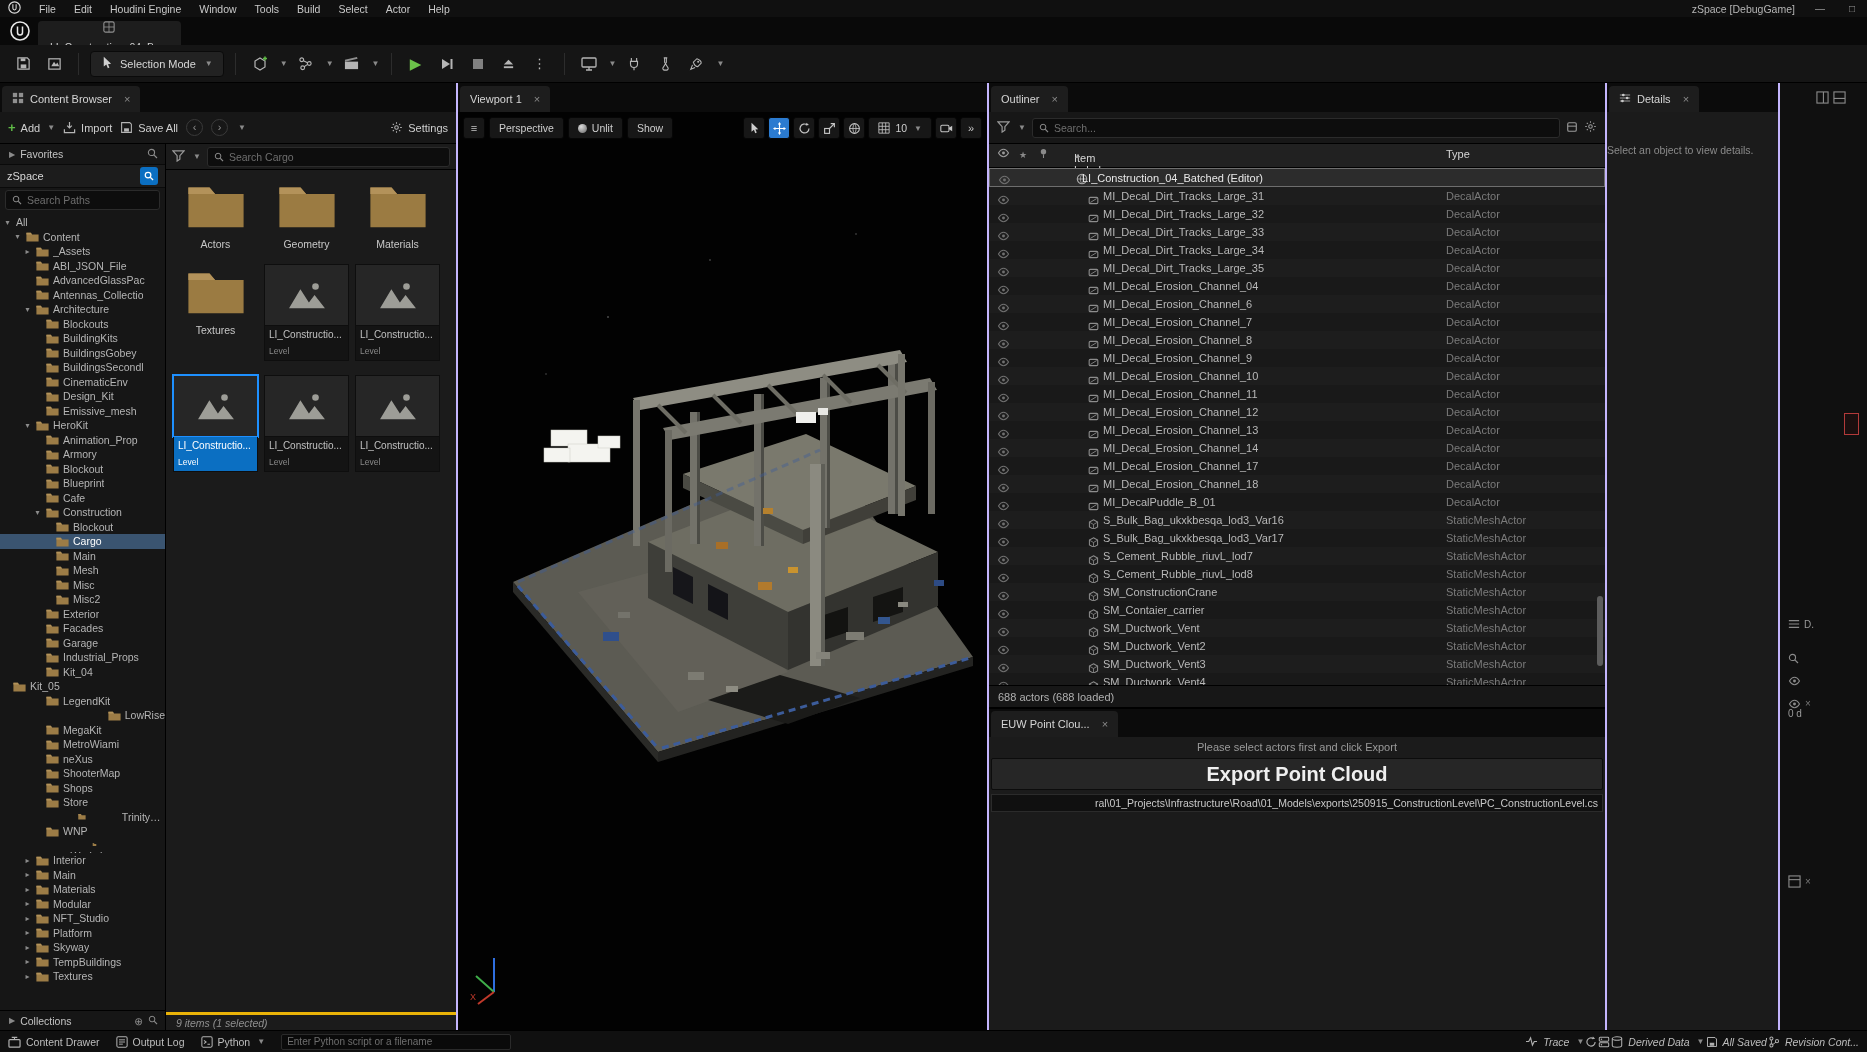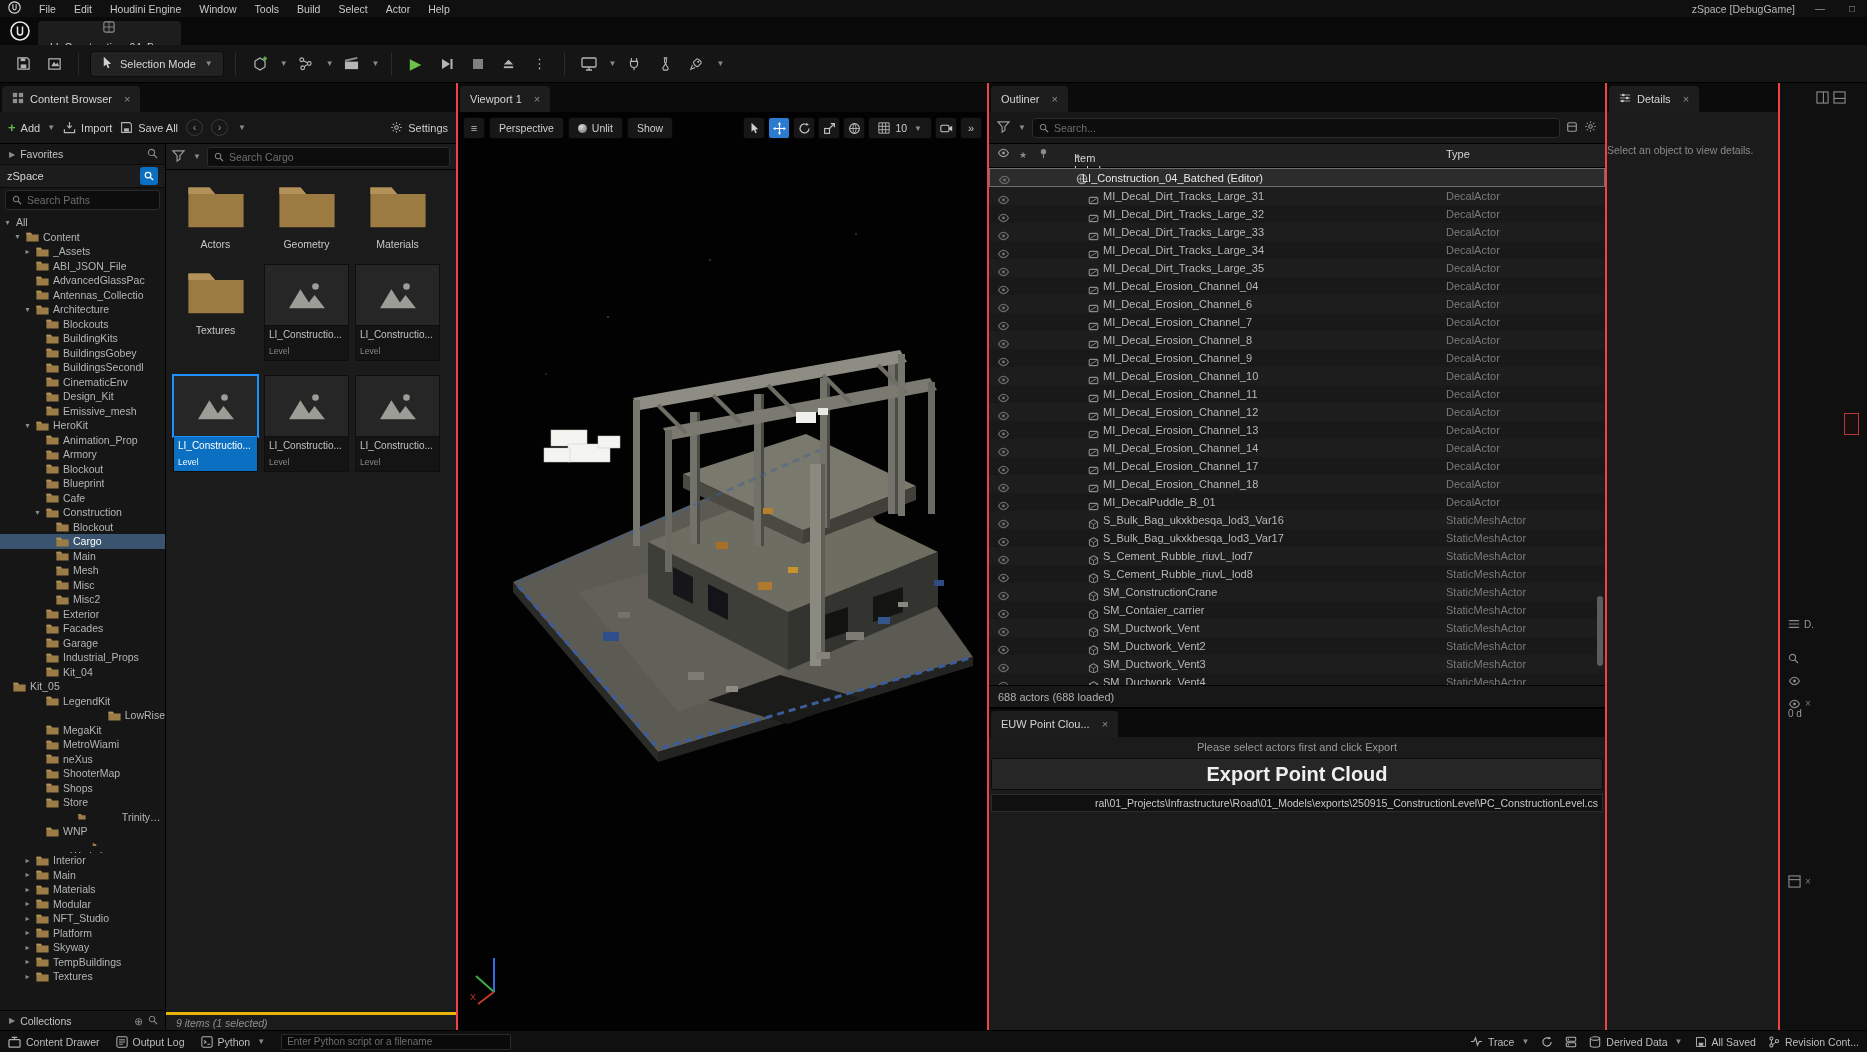--- a/index.html
+++ b/index.html
@@ -20,21 +20,21 @@
   #tabbar{position:absolute;top:17px;left:0;right:0;height:28px;background:#090909;display:flex;align-items:flex-end;}
   .biglogo{margin:0 8px 2px 10px;}
   .level-tab{height:24px;background:#1d1d1d;border-radius:4px 4px 0 0;display:flex;align-items:center;gap:6px;padding:0 12px;color:#d0d0d0;font-size:10.5px;flex-direction:column;}
   
   #maintoolbar{position:absolute;top:45px;left:0;right:0;height:38px;background:#151515;border-bottom:1px solid #000;display:flex;align-items:center;padding:0 10px;gap:5px;}
   .tb-icon{width:26px;height:26px;display:flex;align-items:center;justify-content:center;color:#b9b9b9;border-radius:3px;}
   .tb-sep{width:1px;height:22px;background:#2c2c2c;margin:0 6px;}
   .mode-dd{display:flex;align-items:center;gap:7px;background:#222;border:1px solid #0a0a0a;border-radius:4px;height:26px;padding:0 10px;color:#d8d8d8;}
   .stop-sq{width:10px;height:10px;background:#808080;}
   
-  #workspace{position:absolute;top:83px;left:0;right:0;height:947px;background:#ef4444;}
+  #workspace{position:absolute;top:83px;left:0;right:0;height:947px;background:#c4b5fd;}
   .panel{position:absolute;top:0;background:#171717;}
   .tabrow{height:29px;background:#0b0b0b;display:flex;align-items:flex-end;padding-left:2px;}
   .ptab{height:26px;background:#1d1d1d;border-radius:4px 4px 0 0;display:flex;align-items:center;gap:6px;padding:0 10px;color:#d5d5d5;font-size:11px;white-space:nowrap;}
   .search{display:flex;align-items:center;gap:5px;background:#0d0d0d;border:1px solid #2b2b2b;border-radius:3px;height:20px;padding:0 6px;color:#9a9a9a;}
   .search input{flex:1;background:transparent;border:0;color:#cfcfcf;font-size:10.5px;min-width:0;}
   
   #content-browser{left:0;width:456px;bottom:0;}
   .cb-toolbar{position:absolute;top:29px;left:0;right:0;height:32px;display:flex;align-items:center;gap:8px;padding:0 8px;border-bottom:1px solid #000;background:#171717;}
   .cb-btn{display:flex;align-items:center;gap:5px;color:#cfcfcf;font-size:11px;}
   .plus{color:#5fba46;font-weight:bold;font-size:13px;}
@@ -107,21 +107,21 @@
   .dt-body{position:absolute;top:29px;left:0;right:0;bottom:0;background:#1b1b1b;}
   .dt-empty{padding-top:32px;text-align:left;color:#8a8a8a;font-size:10.5px;}
   
   #rightstrip{position:absolute;left:1780px;right:0;top:0;bottom:0;background:#101010;color:#9a9a9a;font-size:10px;}
   .rs-item{position:absolute;left:8px;display:flex;align-items:center;gap:4px;}
   .redbox{width:15px;height:22px;border:1px solid #b23a3a;background:#1a0f0f;}
   
   #statusbar{position:absolute;left:0;right:0;bottom:0;height:22px;background:#101010;border-top:1px solid #000;display:flex;align-items:center;padding:0 8px;gap:16px;font-size:10.5px;color:#bdbdbd;}
   .sb-item{display:flex;align-items:center;gap:5px;white-space:nowrap;}
   .sb-input{width:230px;height:16px;background:#0a0a0a;border:1px solid #2a2a2a;border-radius:2px;color:#cfcfcf;font-size:10px;padding:0 5px;}
-  .sb-right{margin-left:auto;display:flex;align-items:center;gap:12px;}
+  .sb-right{margin-left:auto;display:flex;align-items:center;gap:1px;font-style:italic;}
 </style>
 </head>
 <body>
 
 <div id="app">
 
   <div id="menubar">
     <span>
       <svg width="13" height="13" viewBox="0 0 16 16">
           <circle cx="8" cy="8" r="7" fill="none" stroke="#dcdcdc" stroke-width="1.4"></circle>

